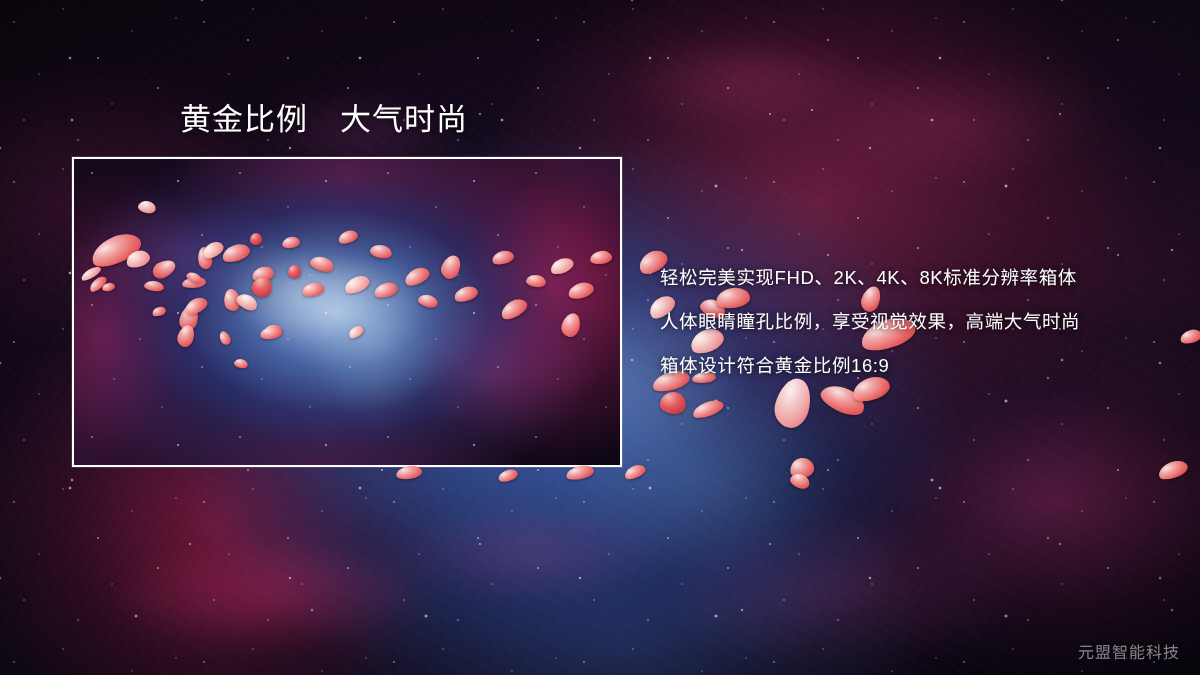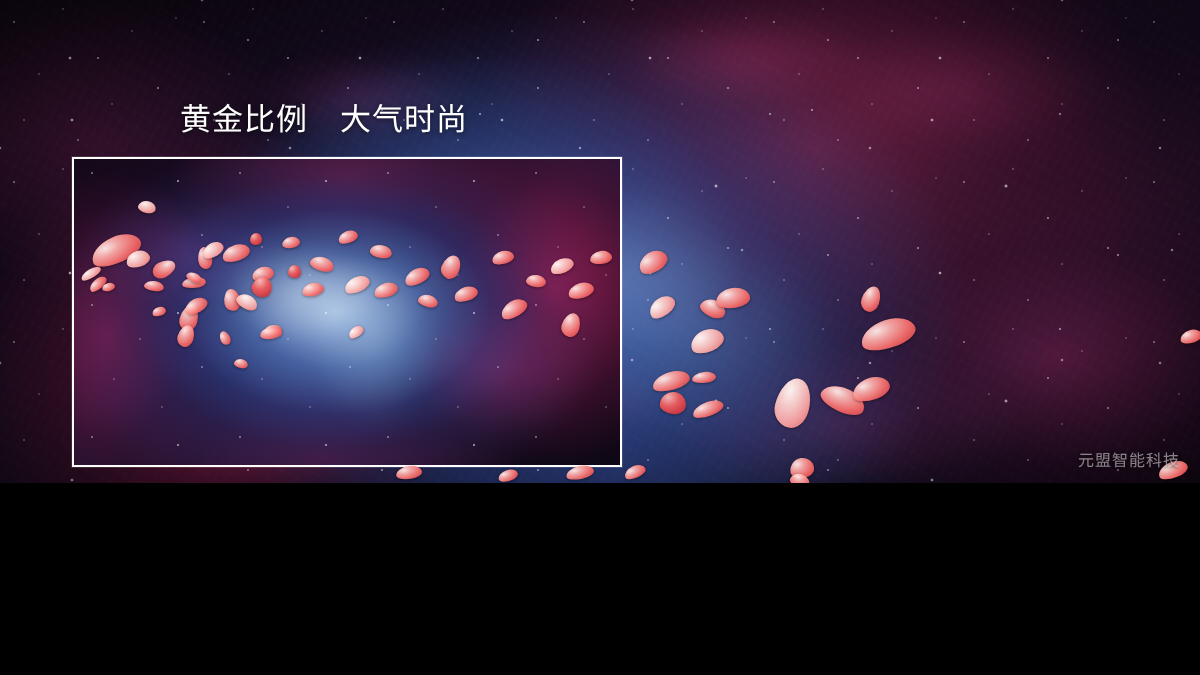--- a/index.html
+++ b/index.html
@@ -8,21 +8,21 @@
     padding: 0;
     background: #000;
   }
   body {
     font-family: "Liberation Sans", "DejaVu Sans", sans-serif;
   }
 
   #slide {
     position: relative;
     width: 1200px;
-    height: 483px;
+    height: 675px;
     overflow: hidden;
     background: #0a0308;
     user-select: none;
   }
 
   
   .bg-layer {
     position: absolute;
     inset: 0;
     pointer-events: none;
@@ -311,16 +311,21 @@
   <div class="petal" style="left:852px; top:378px; width:38px; height:22px; transform:rotate(-18deg);"></div>
   <div class="petal" style="left:790px; top:458px; width:24px; height:20px; transform:rotate(-10deg);"></div>
   <div class="petal" style="left:790px; top:474px; width:20px; height:14px; transform:rotate(22deg);"></div>
   <div class="petal" style="left:624px; top:466px; width:22px; height:12px; transform:rotate(-24deg);"></div>
   <div class="petal" style="left:566px; top:466px; width:28px; height:13px; transform:rotate(-12deg);"></div>
   <div class="petal" style="left:498px; top:470px; width:20px; height:11px; transform:rotate(-18deg);"></div>
   <div class="petal" style="left:396px; top:466px; width:26px; height:13px; transform:rotate(-8deg);"></div>
   <div class="petal" style="left:1158px; top:462px; width:30px; height:16px; transform:rotate(-20deg);"></div>
   <div class="petal" style="left:1180px; top:330px; width:22px; height:13px; transform:rotate(-16deg);"></div>
 
+  <div id="body-text">
+    <div class="body-line">轻松完美实现FHD、2K、4K、8K标准分辨率箱体</div>
+    <div class="body-line">人体眼睛瞳孔比例，享受视觉效果，高端大气时尚</div>
+    <div class="body-line">箱体设计符合黄金比例16:9</div>
+  </div>
 
   <div id="watermark">元盟智能科技</div>
 
 </div>
 
 </body></html>

